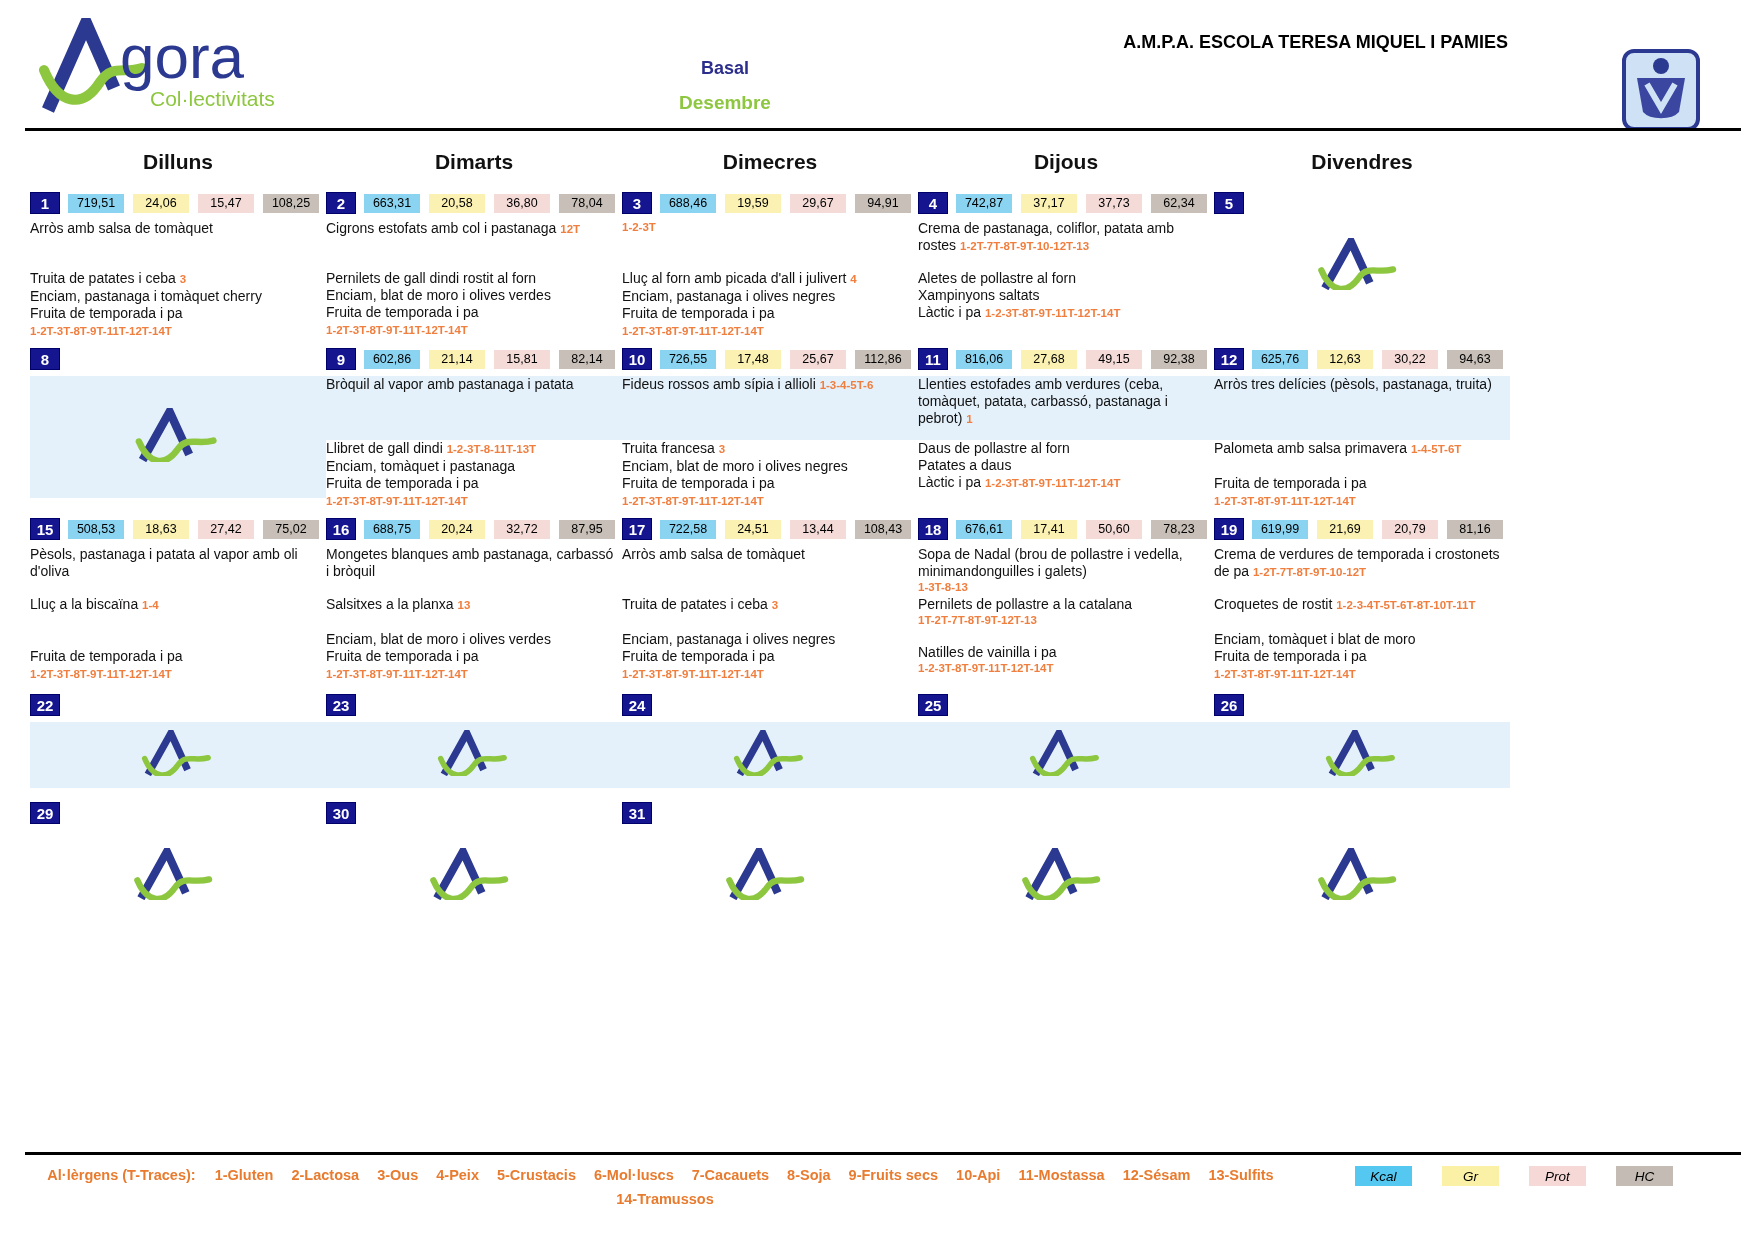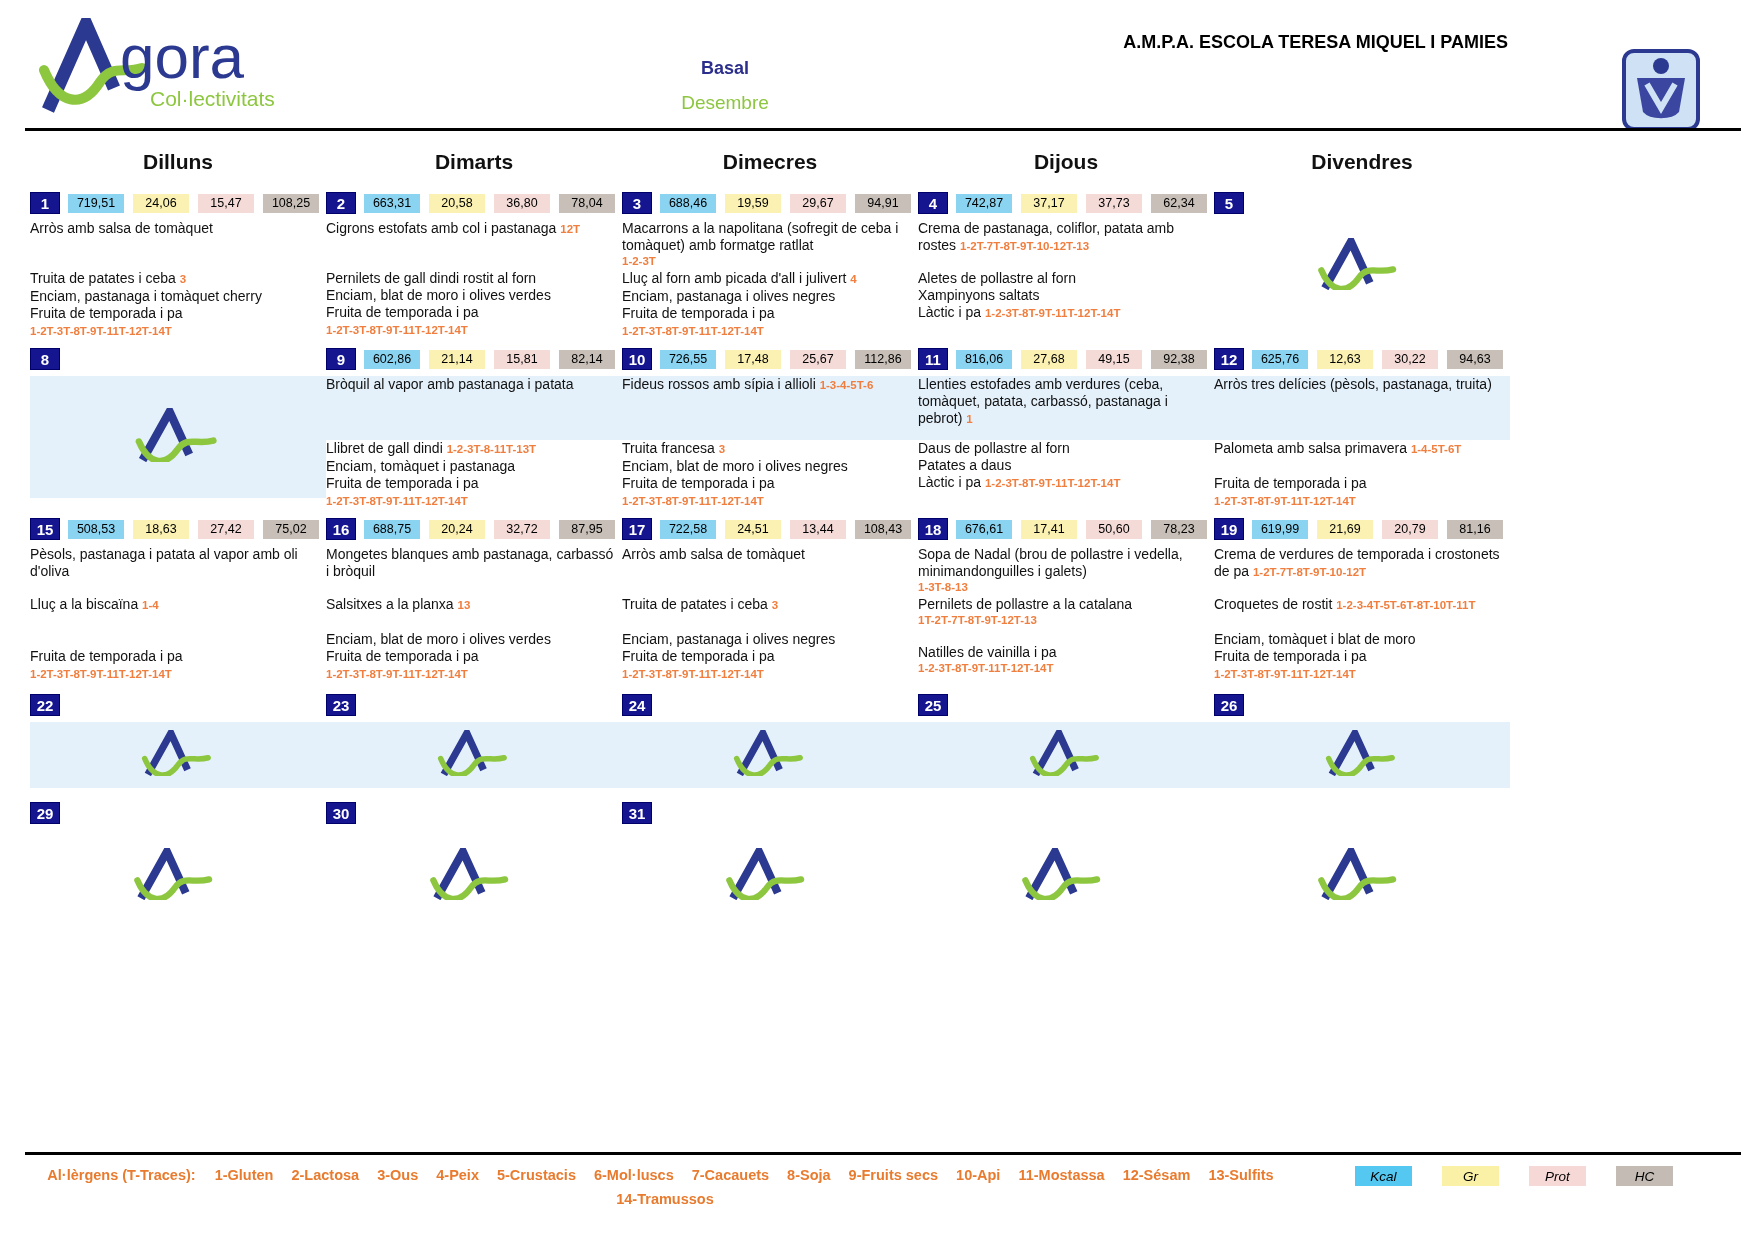--- a/index.html
+++ b/index.html
@@ -6,21 +6,21 @@
   body{
     width:1753px;height:1240px;position:relative;overflow:hidden;
     background:#ffffff;color:#111;
     font-family:"Liberation Sans", sans-serif;
   }
   
   .header{position:relative;height:128px;}
   .logo-block{position:absolute;left:38px;top:18px;}
   .center-titles{position:absolute;left:630px;top:58px;width:190px;text-align:center;}
   .menu-type{color:#2b2e8c;font-weight:bold;font-size:18px;margin-bottom:13px;}
-  .month{color:#8dc63f;font-weight:normal;font-size:19px;}
+  .month{color:#8dc63f;font-weight:bold;font-size:19px;}
   .school-title{position:absolute;right:245px;top:32px;font-weight:bold;font-size:18px;color:#000;}
   .crest{position:absolute;right:52px;top:48px;}
   .top-rule{position:absolute;left:25px;right:12px;top:128px;height:3px;background:#000;}
   
   .weekdays{margin:14px 0 0 30px;width:1480px;display:grid;grid-template-columns:repeat(5,296px);}
   .weekday{font-weight:bold;font-size:21px;text-align:center;padding:8px 0 10px;}
   
   .grid{margin:0 0 0 30px;width:1480px;}
   .week{display:grid;grid-template-columns:repeat(5,296px);}
   .week.w1{min-height:150px;}
@@ -136,21 +136,21 @@
         <div class="badge-row">
           <span class="badge">3</span>
           <span class="chips">
             <span class="chip kcal">688,46</span>
             <span class="chip gr">19,59</span>
             <span class="chip prot">29,67</span>
             <span class="chip hc">94,91</span>
           </span>
         </div>
         <div class="cell-body">
-          <div class="item dish1"><span class="txt">Macarrons a la napolitana (sofregit de ceba i tomàquet) amb formatge ratllat</span><span class="code codeblock">1-2-3T</span></div>
+          <div class="item dish1"><span class="code codeblock">1-2-3T</span></div>
           <div class="item"><span class="txt">Lluç al forn amb picada d'all i julivert</span> <span class="code">4</span></div>
           <div class="item"><span class="txt">Enciam, pastanaga i olives negres</span></div>
           <div class="item"><span class="txt">Fruita de temporada i pa</span></div>
           <div class="item"><span class="code">1-2T-3T-8T-9T-11T-12T-14T</span></div>
         </div>
       </div>
       <div class="day-cell">
         <div class="badge-row">
           <span class="badge">4</span>
           <span class="chips">

